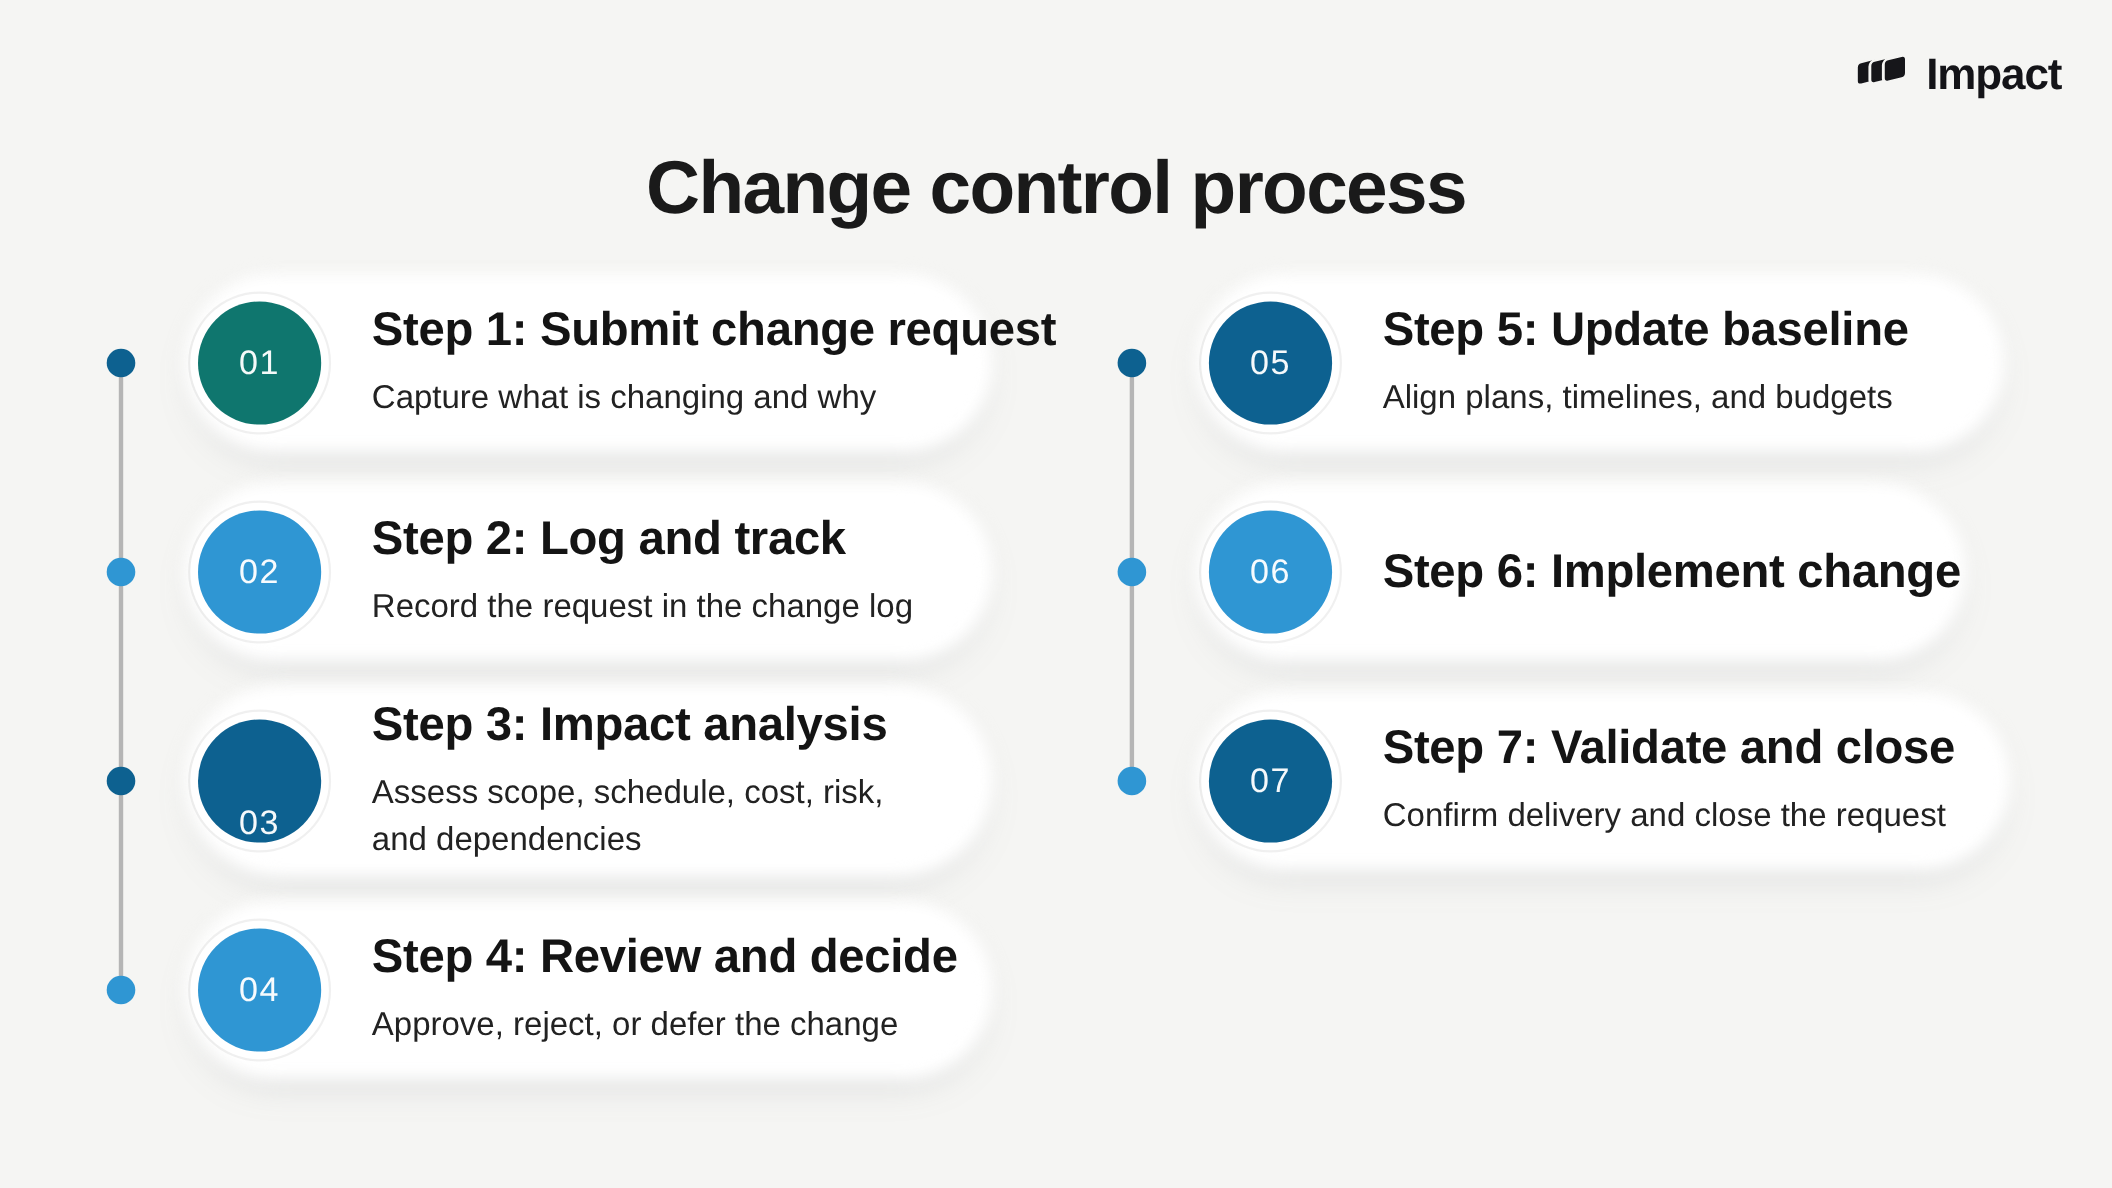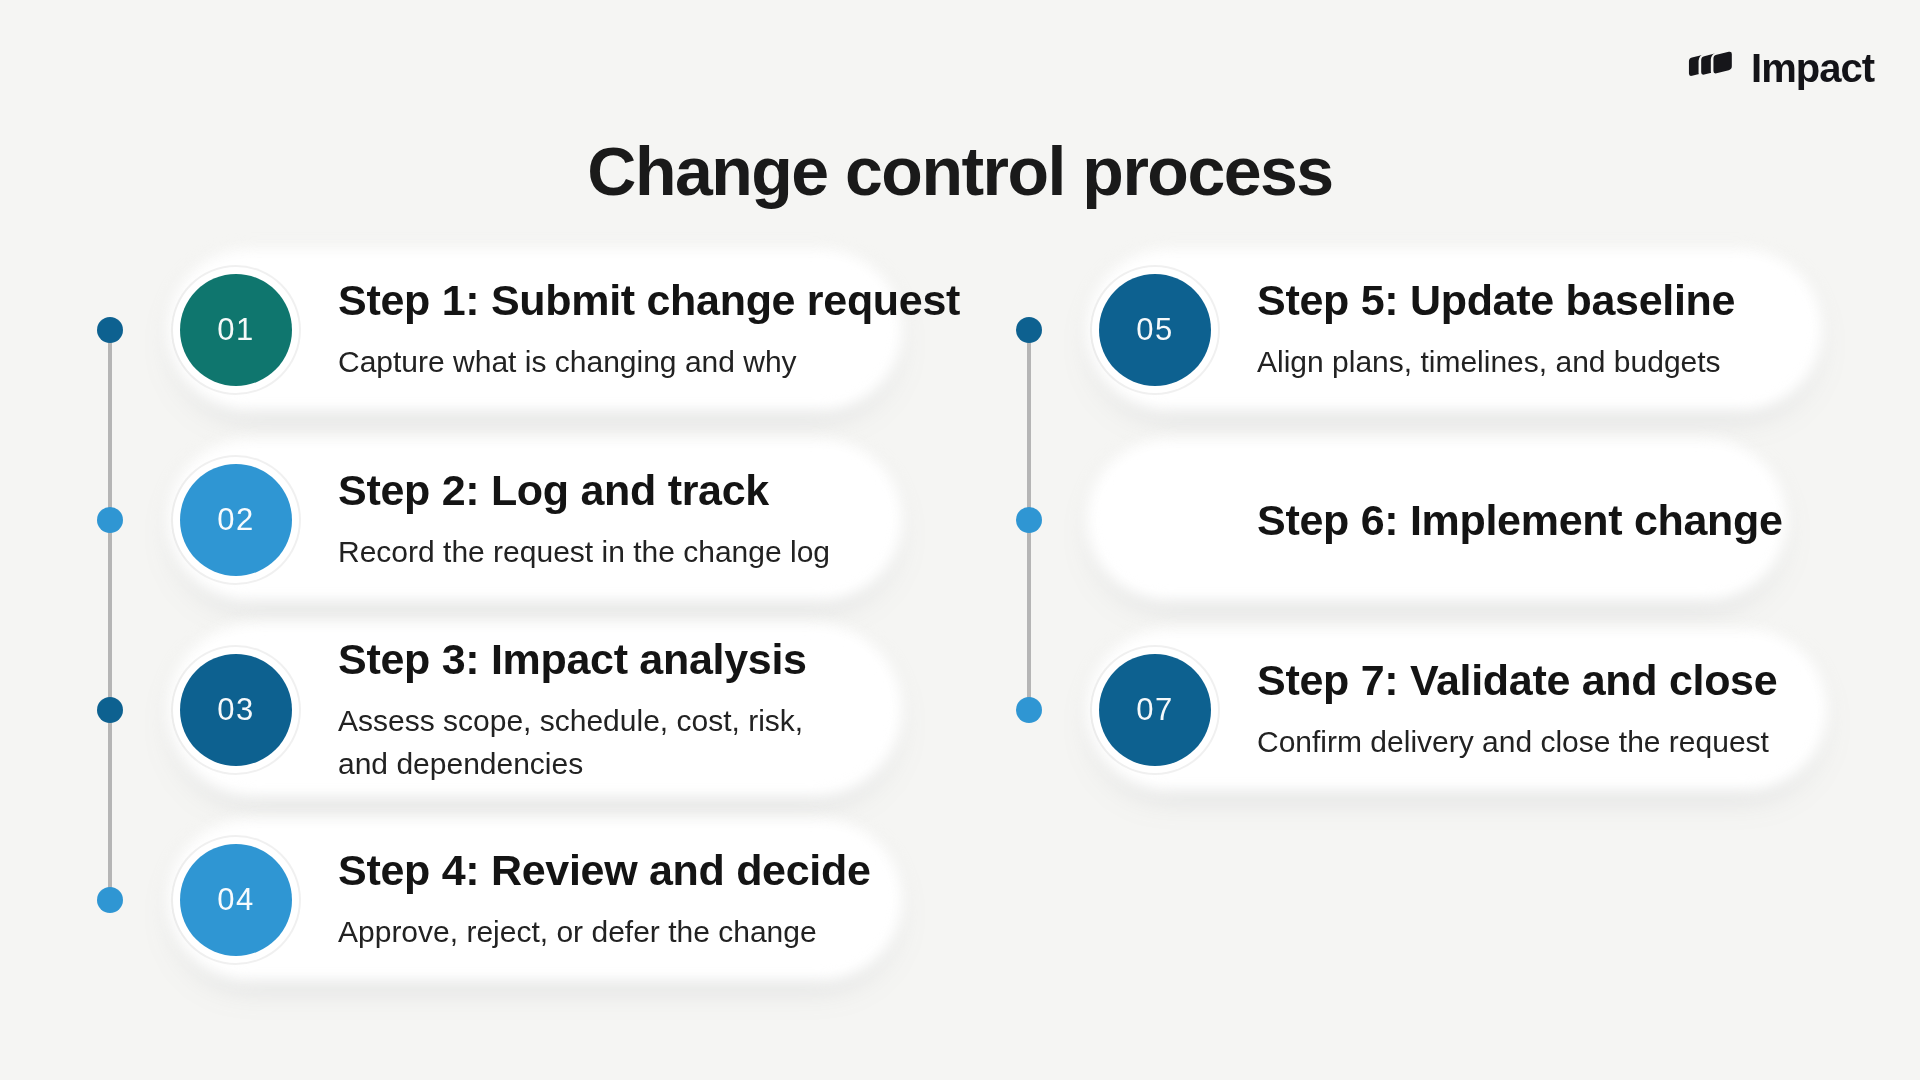--- a/index.html
+++ b/index.html
@@ -164,26 +164,29 @@
       <div class="card-desc">Confirm delivery and close the request</div>
     </div>
   </div>
 
   <div class="circle pos-l row-1" style="background: #0f766e;">
       <span>01</span>
     </div>
   <div class="circle pos-l row-2" style="background: rgb(47, 150, 211);">
       <span>02</span>
     </div>
-  <div class="circle pos-l row-3" style="background: rgb(13, 97, 144);">
+  <div class="circle pos-l row-3" style="background: rgb(13, 97, 144); align-items: flex-end;">
       <span>03</span>
     </div>
   <div class="circle pos-l row-4" style="background: rgb(47, 150, 211);">
       <span>04</span>
     </div>
   <div class="circle pos-r row-1" style="background: rgb(13, 97, 144);">
       <span>05</span>
     </div>
+  <div class="circle pos-r row-2" style="background: rgb(47, 150, 211);">
+      <span>06</span>
+    </div>
   <div class="circle pos-r row-3" style="background: rgb(13, 97, 144);">
       <span>07</span>
     </div>
 
 </div>
 
 </body></html>

